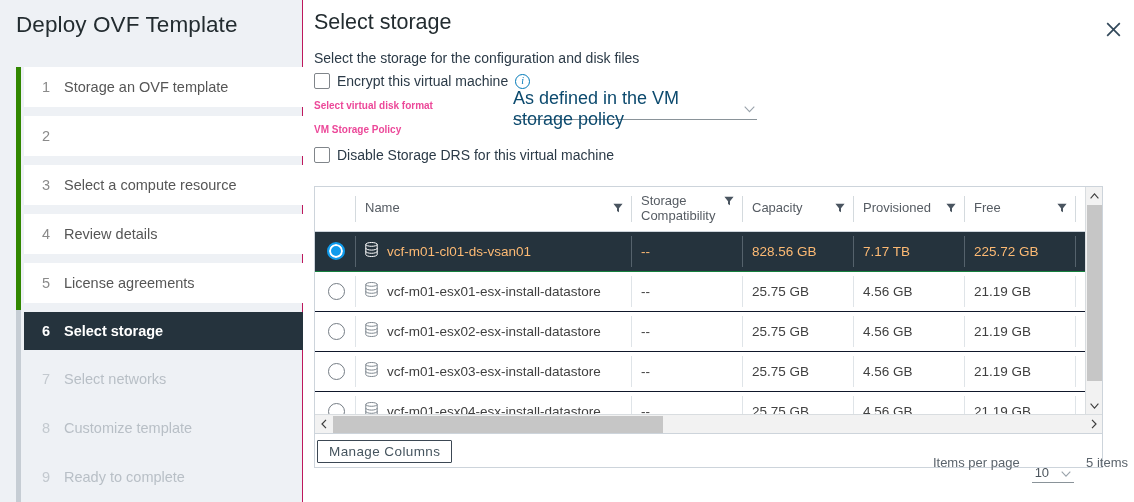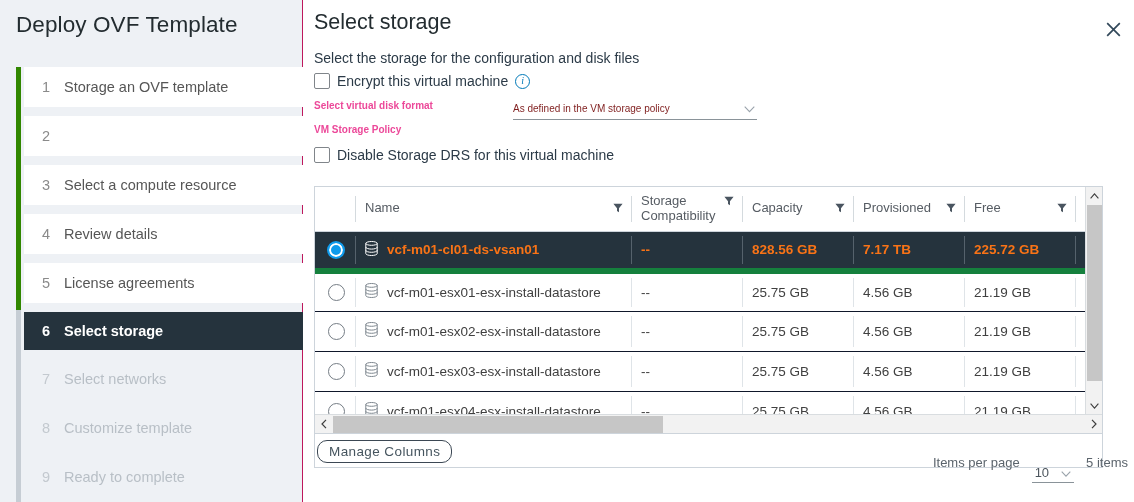--- a/index.html
+++ b/index.html
@@ -152,22 +152,22 @@
 
   #diskformat-select {
     position: absolute;
     left: 210px; top: 98px;
     width: 244px;
     height: 22px;
     border-bottom: 1px solid #8a9399;
     display: flex;
     align-items: center;
     justify-content: space-between;
-    font-size: 10px;
-    color: #7f1d1d;
+    font-size: 18px;
+    color: #0c4a6e;
     cursor: pointer;
     padding-right: 2px;
     gap: 44px;
   }
   #policy-select {
     position: absolute;
     left: 210px; top: 121px;
     width: 163px;
     height: 21px;
     border: 1.5px solid #0079b8;
@@ -241,23 +241,23 @@
     height: 40px;
     padding: 0 8px 0 10px;
     border-bottom: 1px solid #0f172a;
     color: #404040;
     vertical-align: middle;
     position: relative;
     white-space: nowrap;
   }
   tr.sel td {
     background: #25333d;
-    color: #f97316;
-    font-weight: 700;
-    border-bottom: 6px solid #15803d;
+    color: #fdba74;
+    font-weight: 400;
+    border-bottom: 1px solid #15803d;
   }
   td.cradio { padding: 0; text-align: center; width: 40px; }
   .radio {
     display: inline-block;
     width: 17px; height: 17px;
     border: 1.5px solid #757d85;
     border-radius: 50%;
     background: #fff;
     cursor: pointer;
     vertical-align: middle;
@@ -345,21 +345,21 @@
     display: flex;
     align-items: center;
   }
   #manage-columns {
     position: absolute;
     left: 14px; top: 440px;
     height: 23px;
     padding: 0 11px;
     display: flex; align-items: center;
     border: 1px solid #3c4854;
-    border-radius: 10px;
+    border-radius: 1px;
     background: #ffffff;
     color: #46555f;
     font-size: 13.5px;
     letter-spacing: 0.4px;
     cursor: pointer;
     z-index: 4;
   }
   #pager {
     position: absolute;
     right: 6px; top: 441px;

